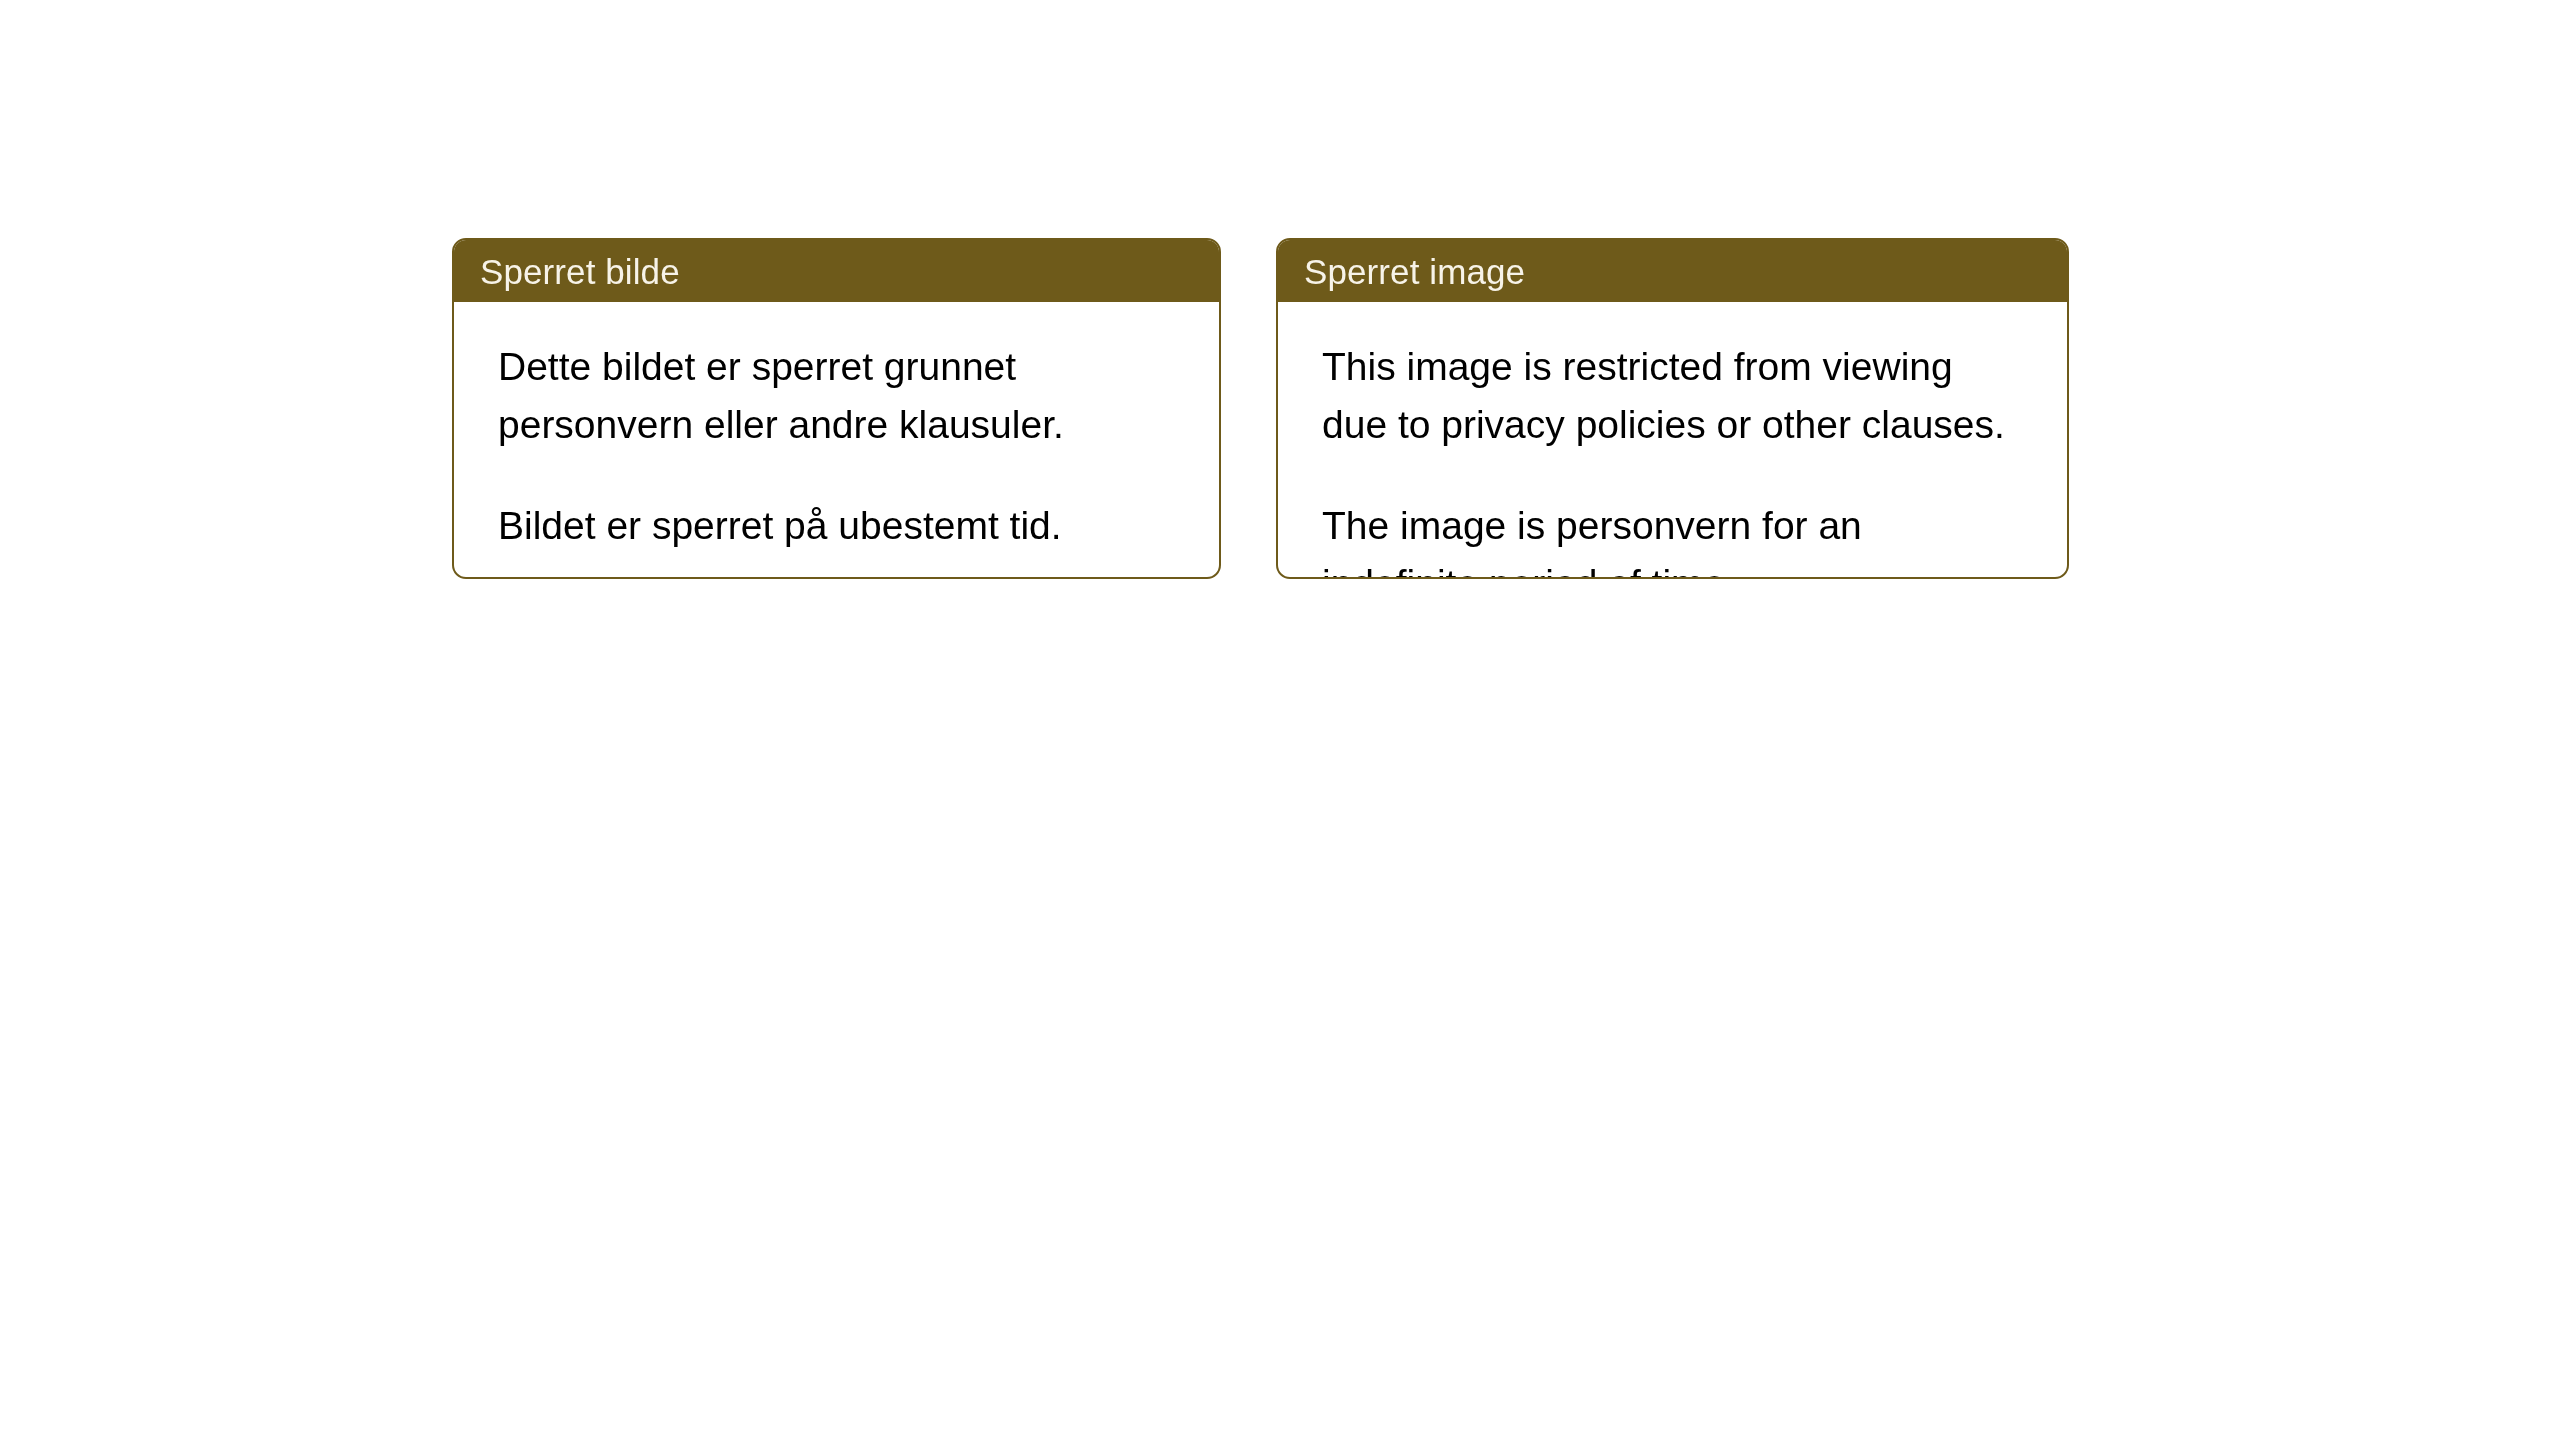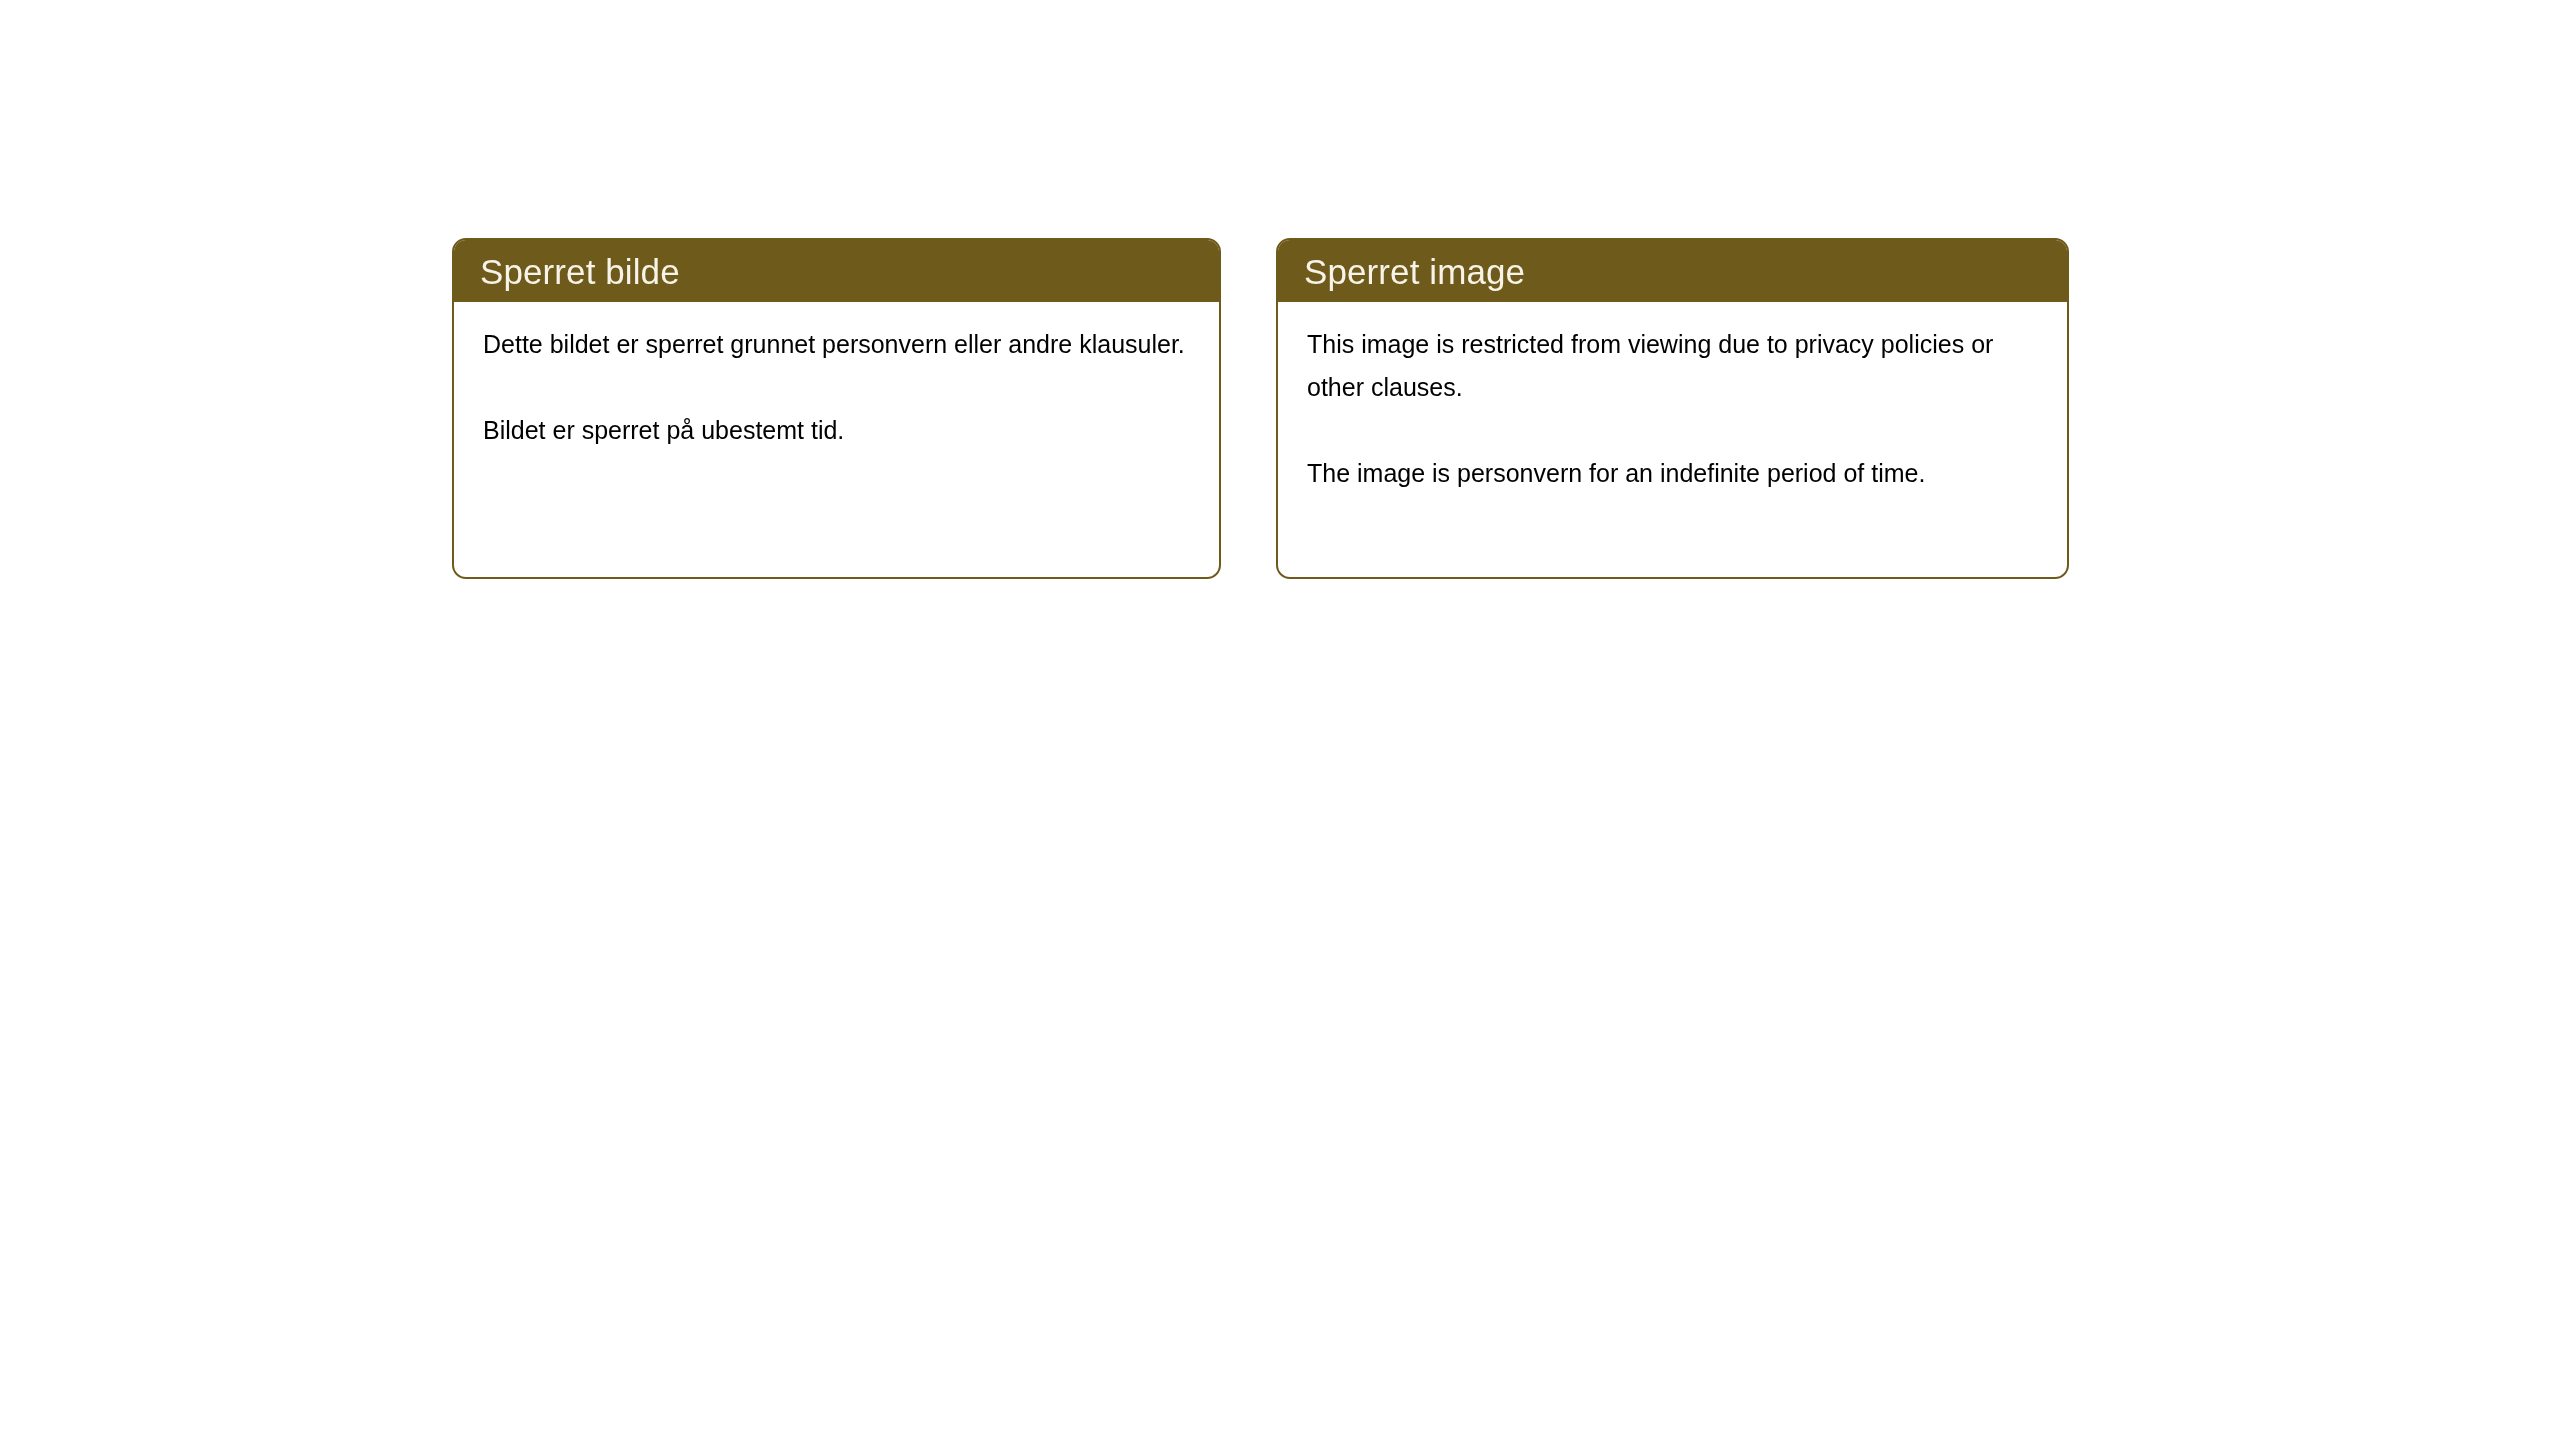--- a/index.html
+++ b/index.html
@@ -65,24 +65,24 @@
   }
 
   .notice-body {
     flex: 1 1 auto;
     padding: 20px 26px 0 28px;
     box-sizing: border-box;
   }
 
   .notice-paragraph {
     color: #000000;
-    font-size: 25px;
-    line-height: 43px;
+    font-size: 39px;
+    line-height: 58px;
     font-weight: 400;
-    margin: 1px;
+    margin: 16px;
   }
 
   .notice-paragraph + .notice-paragraph {
     margin-top: 43px;
   }
 </style>
 </head>
 <body>
 
 <div id="notice-stage">

